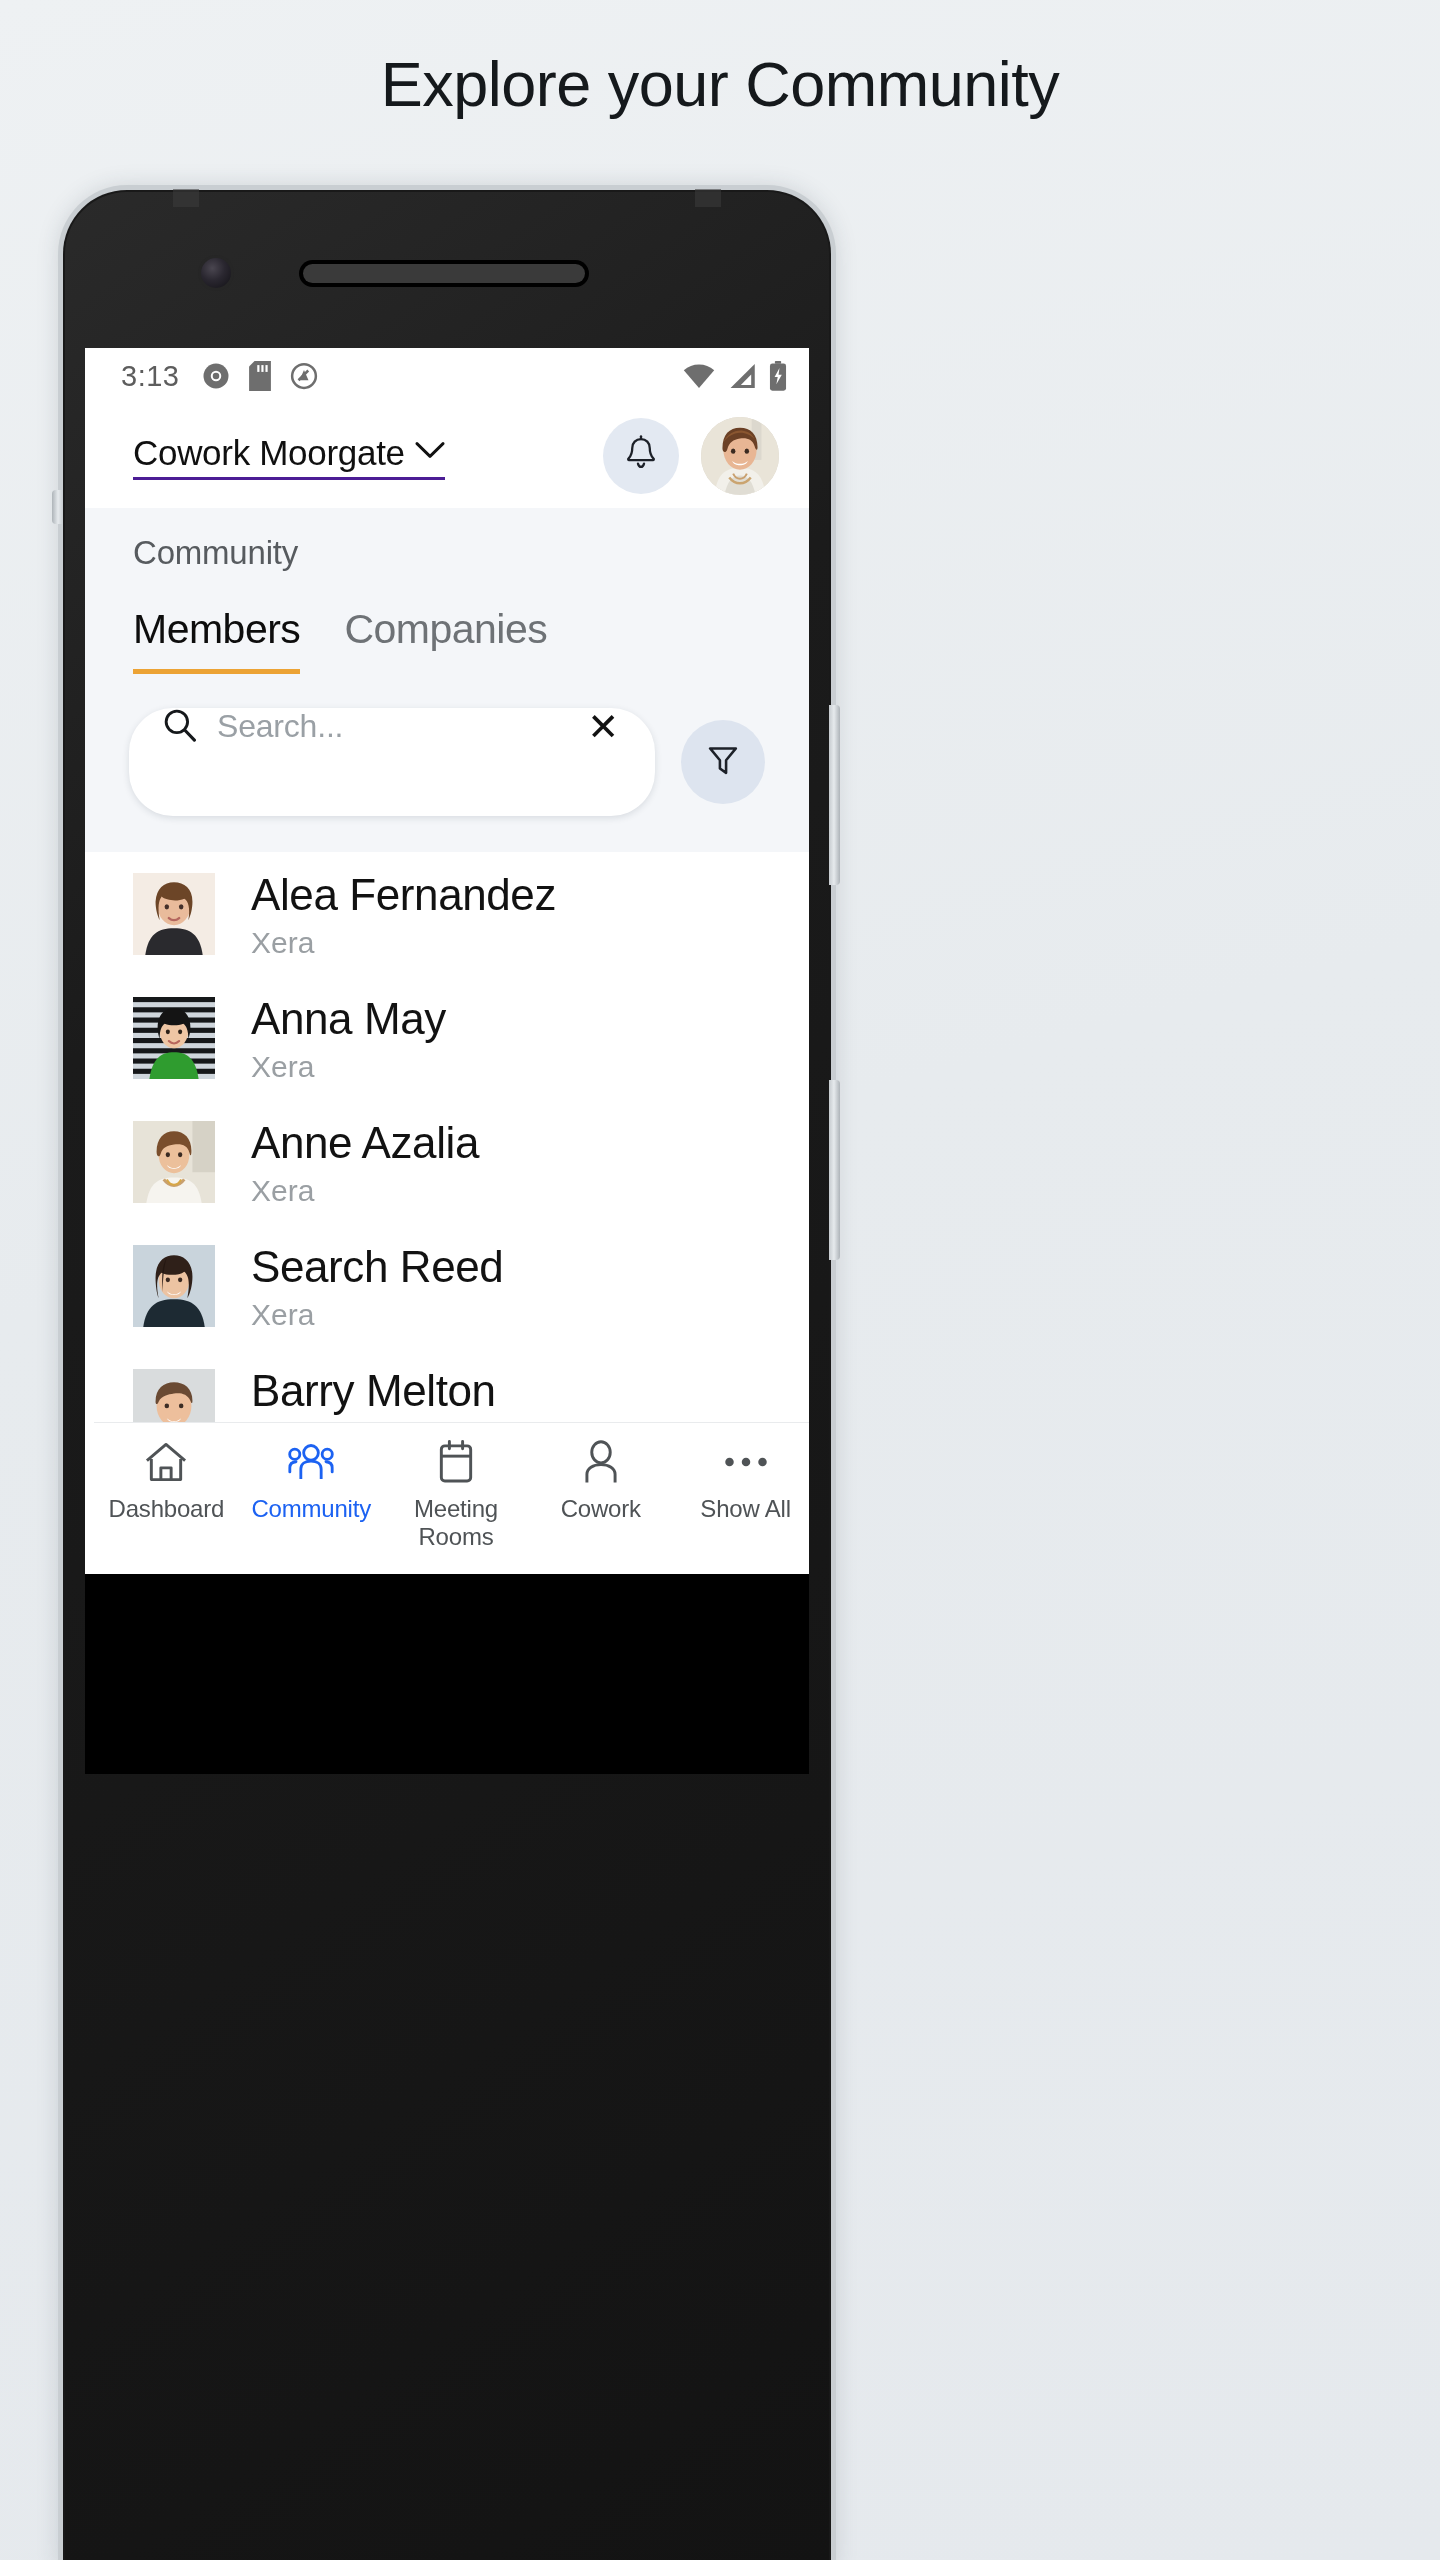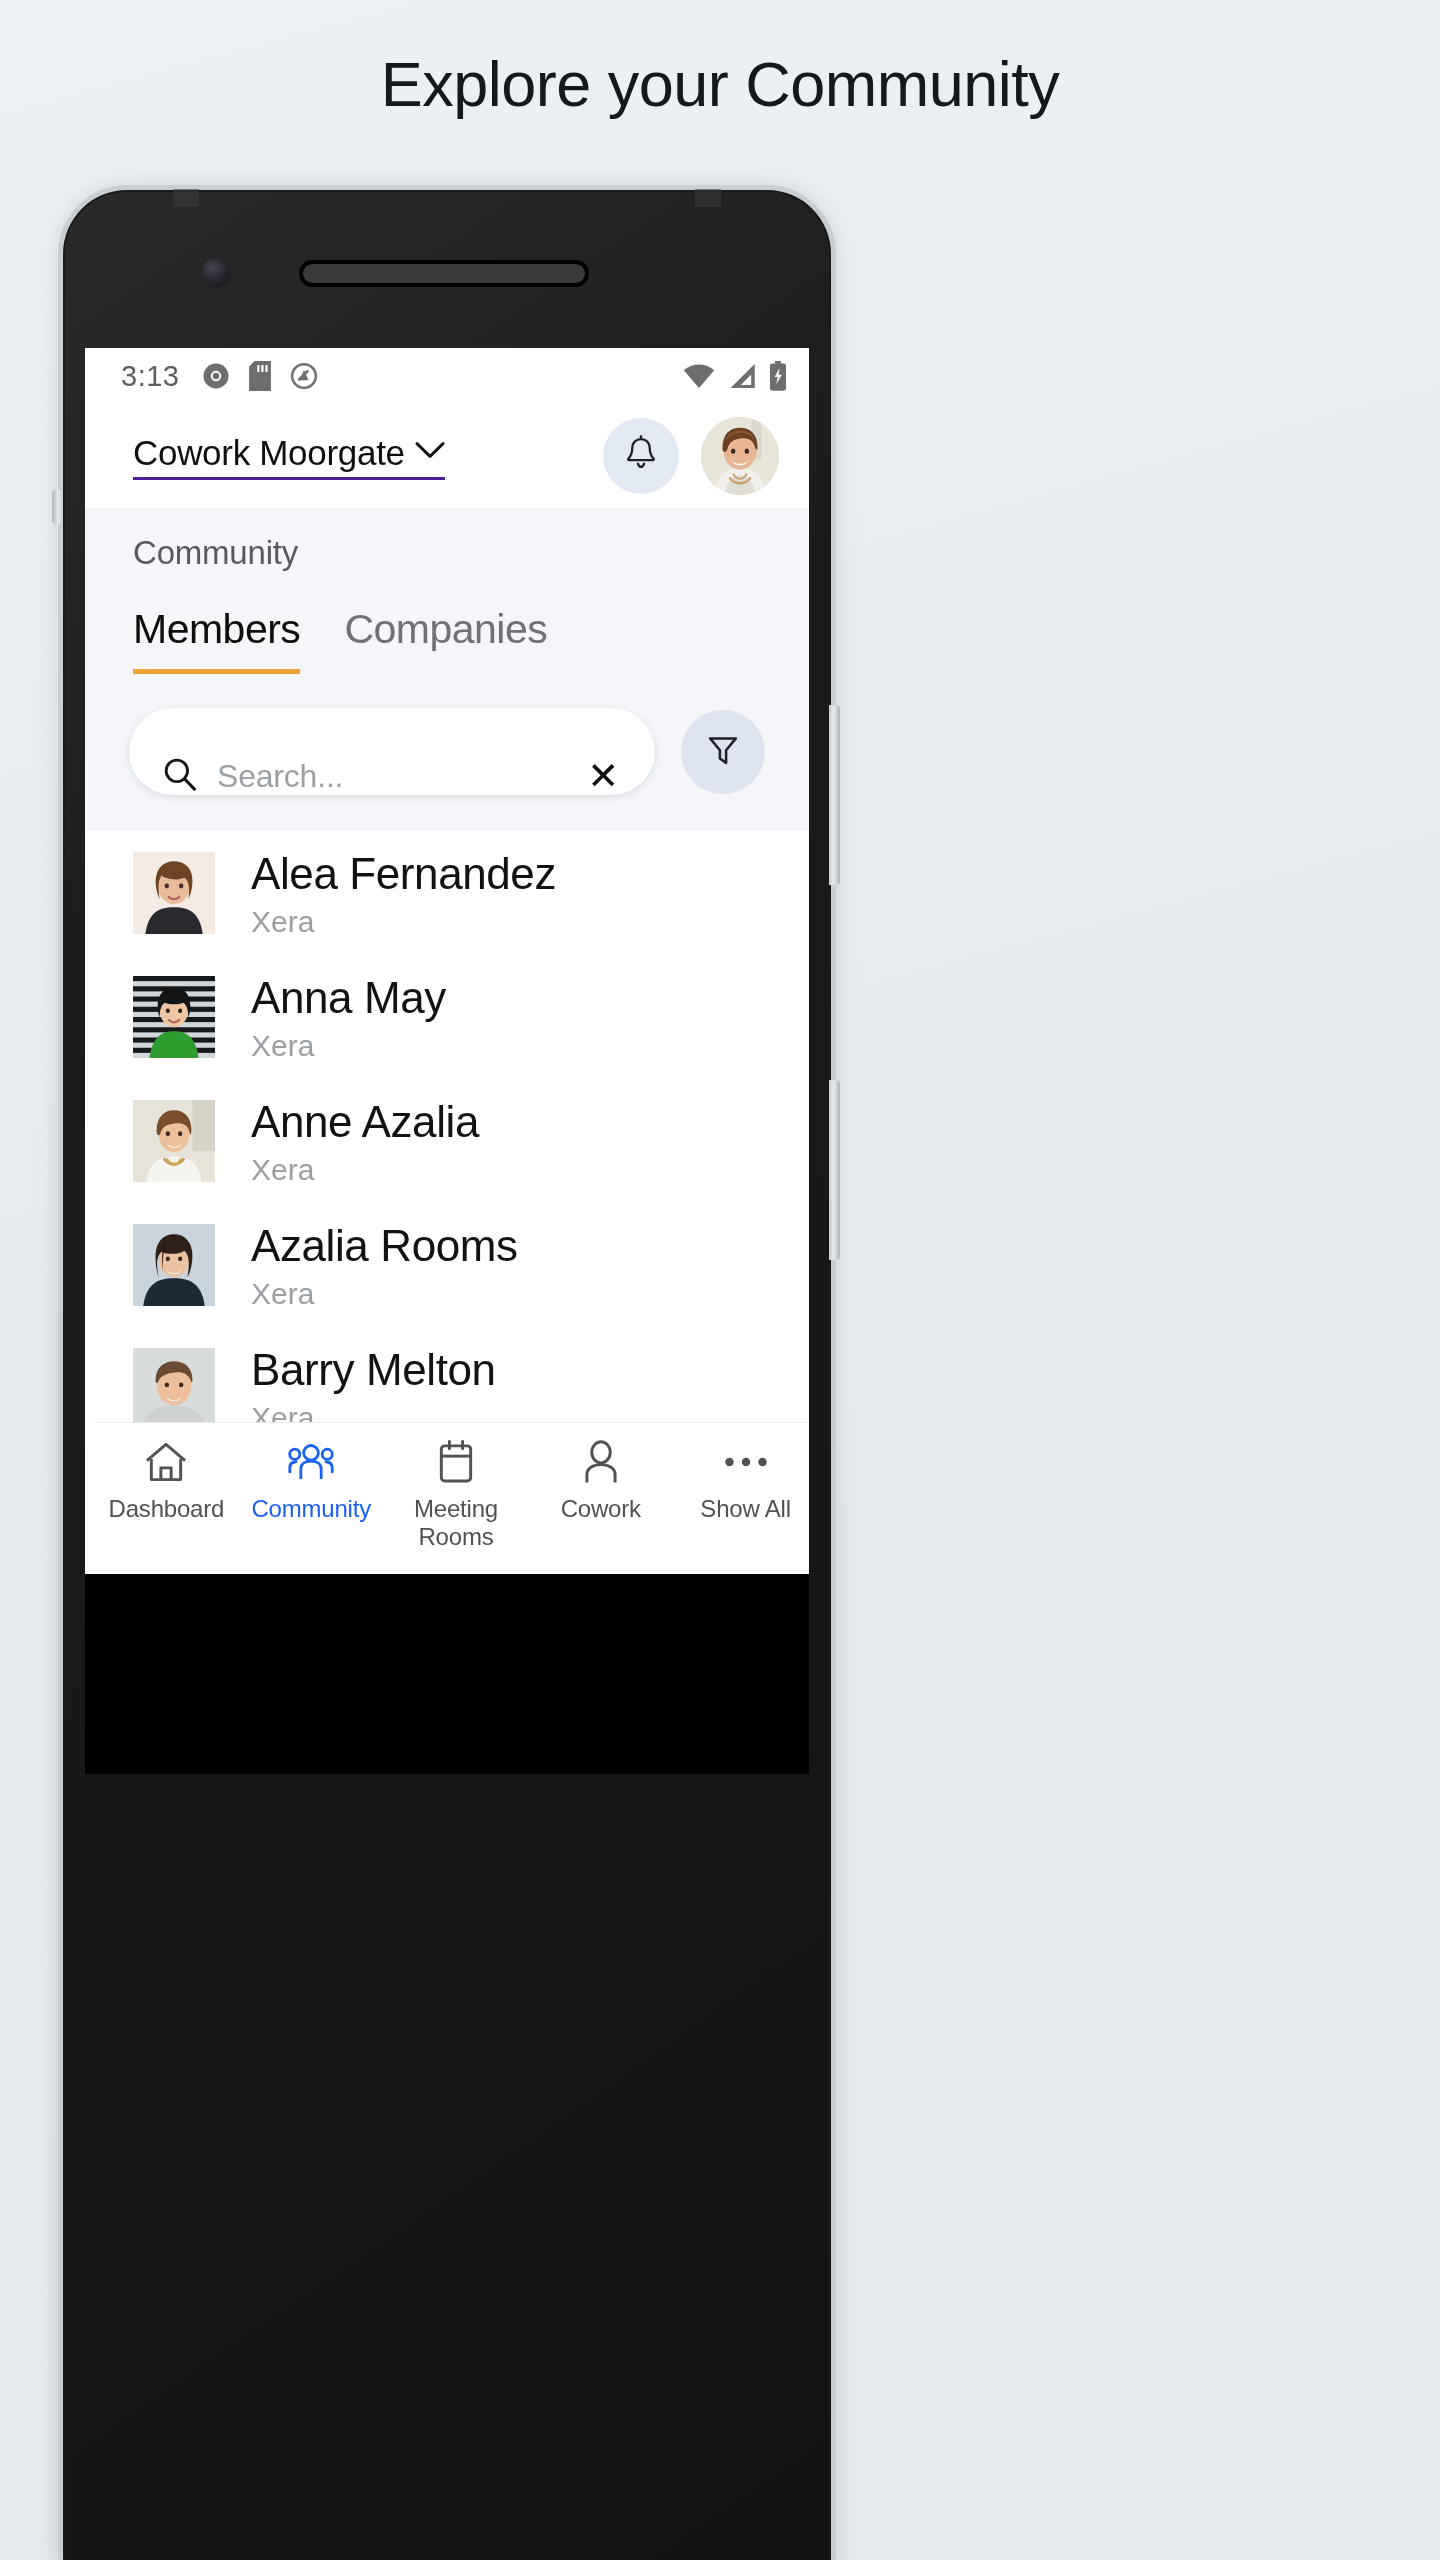--- a/index.html
+++ b/index.html
@@ -144,24 +144,24 @@
   .tab { font-size: 41px; padding-bottom: 16px; letter-spacing:-.5px; }
   .tab.active { color:#0d0d0d; border-bottom: 5px solid #eca335; }
   .tab.idle   { color:#6e7276; }
 
   .searchrow {
     display:flex; align-items:center; gap: 26px;
     padding: 34px 44px 36px;
   }
   .searchbox {
     flex: 1;
-    height: 87px; border-radius: 44px;
+    height: 108px; border-radius: 44px;
     background: #fff;
     box-shadow: 0 2px 7px rgba(30,45,60,.13);
-    display:flex; align-items:flex-end;
+    display:flex; align-items:flex-start;
     padding: 0 30px 0 34px;
   }
   .search-ph {
     flex:1; font-size: 32px; color:#9aa0a5; margin-left: 20px;
     letter-spacing:-.2px;
   }
   .clear-x { font-size: 38px; color:#111; line-height:1; font-weight:400; padding:0 6px; }
   .filter-btn {
     width: 84px; height:84px; border-radius:50%;
     background:#dde4ef;
@@ -417,21 +417,21 @@
             <path d="M10 80c3-20 12-27 30-27s27 7 30 27z" fill="#1d2a33"></path>
             <ellipse cx="40" cy="34" rx="15" ry="18" fill="#ecc3a2"></ellipse>
             <path d="M22 32c0-15 8-22 18-22s18 7 18 21c0 8-2 16-5 21 3-16 1-23-3-26-5 4-17 4-22 1-4 3-6 10-3 25-2-5-3-13-3-20z" fill="#2f2019"></path>
             <path d="M33 12c-3 10-4 22-4 34-1-13-1-26 4-34z" fill="#241712"></path>
             <ellipse cx="34" cy="34" rx="2.1" ry="2.4" fill="#3a2a22"></ellipse>
             <ellipse cx="46" cy="34" rx="2.1" ry="2.4" fill="#3a2a22"></ellipse>
             <path d="M33 45c4 4 10 4 14 0-2 5-12 5-14 0z" fill="#fff"></path>
           </svg>
         </div>
         <div class="rowtext">
-          <div class="rname">Azalia Rooms</div>
+          <div class="rname">Search Reed</div>
           <div class="rcompany">Xera</div>
         </div>
       </div>
 
       <div class="row">
         <div class="thumb">
           <svg viewBox="0 0 80 80" width="82" height="82">
             <rect width="80" height="80" fill="#d9dcdd"></rect>
             <path d="M8 80c3-18 14-24 32-24s29 6 32 24z" fill="#cdd1d2"></path>
             <ellipse cx="40" cy="36" rx="17" ry="20" fill="#edbf9c"></ellipse>

